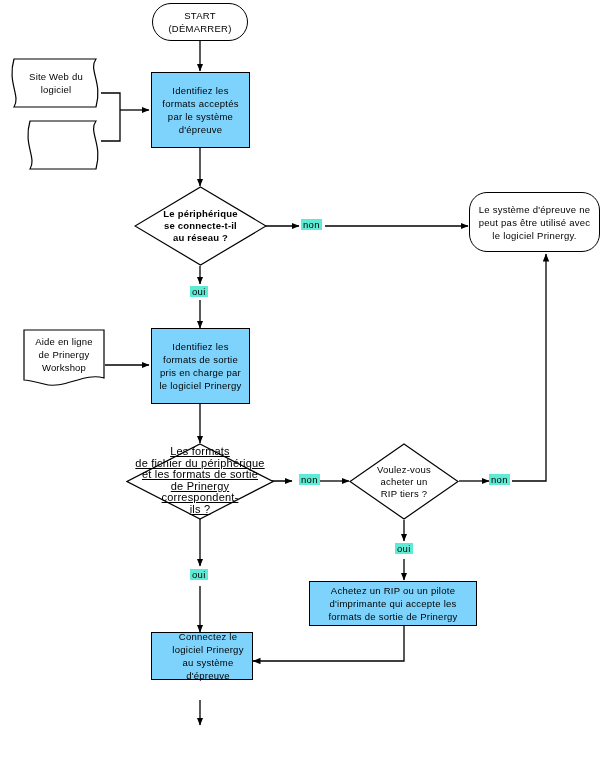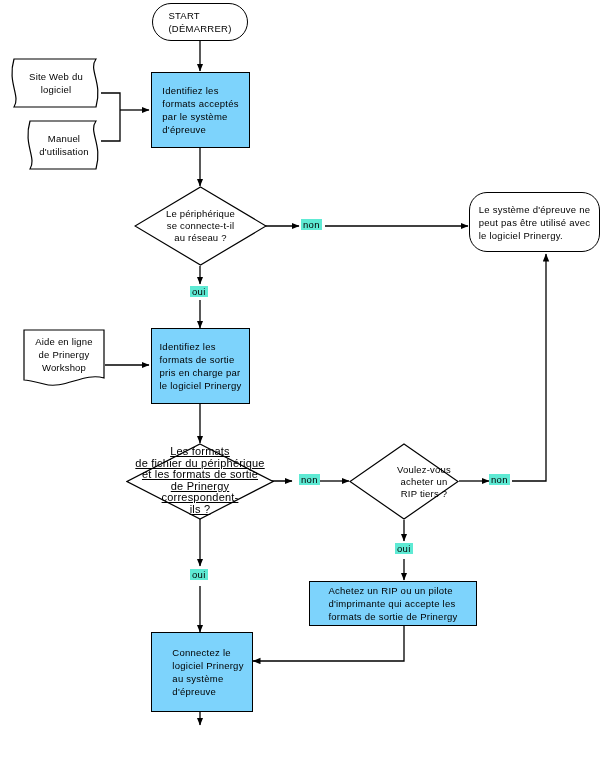--- a/index.html
+++ b/index.html
@@ -23,20 +23,21 @@
     top: 0;
     width: 607px;
     height: 763px;
   }
   .node {
     position: absolute;
     box-sizing: border-box;
     display: flex;
     align-items: center;
     justify-content: center;
+    text-align: center;
     color: #000000;
     font-size: 9.5px;
     line-height: 13px;
     letter-spacing: 0.25px;
     z-index: 3;
   }
   .node .lbl {
     display: block;
     white-space: pre-line;
     padding: 0 2px;
@@ -154,36 +155,34 @@
     </svg>
   </div>
   <div class="doc-label" style="left:8px; top:56px; width:96px; height:54px;">Site Web du
 logiciel</div>
 
   <div class="shape-wrap" style="left:24px; top:118px; width:80px; height:54px;">
     <svg width="80" height="54" viewBox="0 0 80 54" xmlns="http://www.w3.org/2000/svg">
       <path fill="#ffffff" stroke="#000000" stroke-width="1.2" d="M6,3 L72,3 C64,14 79,26 72,51 L6,51 C13,40 -1,27 6,3 Z"></path>
     </svg>
   </div>
-  <div class="doc-label" style="left:24px; top:118px; width:80px; height:54px;">Manuel
-d'utilisation</div>
 
   <div class="node proc" style="left:151px; top:72px; width:99px; height:76px;">
     <span class="lbl">Identifiez les
 formats acceptés
 par le système
 d'épreuve</span>
   </div>
 
   <div class="shape-wrap" style="left:134px; top:186px; width:133px; height:80px;">
     <svg width="133" height="80" viewBox="0 0 133 80" xmlns="http://www.w3.org/2000/svg">
       <path fill="#ffffff" stroke="#000000" stroke-width="1.2" d="M66.5,1 L132,40 L66.5,79 L1,40 Z"></path>
     </svg>
   </div>
-  <div class="diamond-label" style="left:134px; top:186px; width:133px; height:80px;">Le périphérique
+  <div class="diamond-label" style="left:134px; top:186px; width:133px; height:80px;font-weight:bold;">Le périphérique
 se connecte-t-il
 au réseau ?</div>
 
   <div class="node term" style="left:469px; top:192px; width:131px; height:60px; border-radius:18px;">
     <span class="lbl">Le système d'épreuve ne
 peut pas être utilisé avec
 le logiciel Prinergy.</span>
   </div>
 
   <div class="shape-wrap" style="left:22px; top:328px; width:84px; height:62px;">
@@ -212,31 +211,31 @@
 et les formats de sortie
 de Prinergy
 correspondent-
 ils ?</div>
 
   <div class="shape-wrap" style="left:349px; top:443px; width:110px; height:77px;">
     <svg width="110" height="77" viewBox="0 0 110 77" xmlns="http://www.w3.org/2000/svg">
       <path fill="#ffffff" stroke="#000000" stroke-width="1.2" d="M55,1 L109,38.5 L55,76 L1,38.5 Z"></path>
     </svg>
   </div>
-  <div class="diamond-label" style="left:369px; top:443px; width:110px; height:77px;">Voulez-vous
+  <div class="diamond-label" style="left:349px; top:443px; width:110px; height:77px;">Voulez-vous
 acheter un
 RIP tiers ?</div>
 
   <div class="node proc" style="left:309px; top:581px; width:168px; height:45px;">
     <span class="lbl">Achetez un RIP ou un pilote
 d'imprimante qui accepte les
 formats de sortie de Prinergy</span>
   </div>
 
-  <div class="node proc" style="left:151px; top:632px; width:102px; height:80px;padding-left:12px;">
+  <div class="node proc" style="left:151px; top:632px; width:102px; height:48px;padding-left:12px;">
     <span class="lbl">Connectez le
 logiciel Prinergy
 au système
 d'épreuve</span>
   </div>
 
 
   <div class="edge-label" style="left:301px; top:219px;">non</div>
 
   <div class="edge-label" style="left:190px; top:286px;">oui</div>

